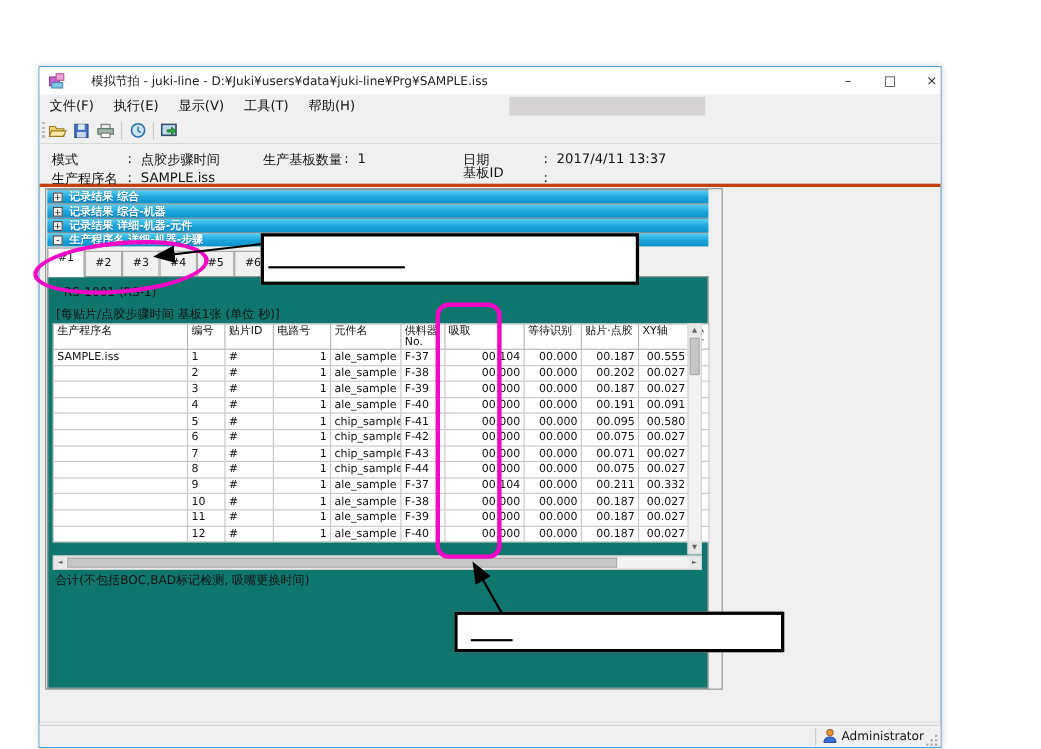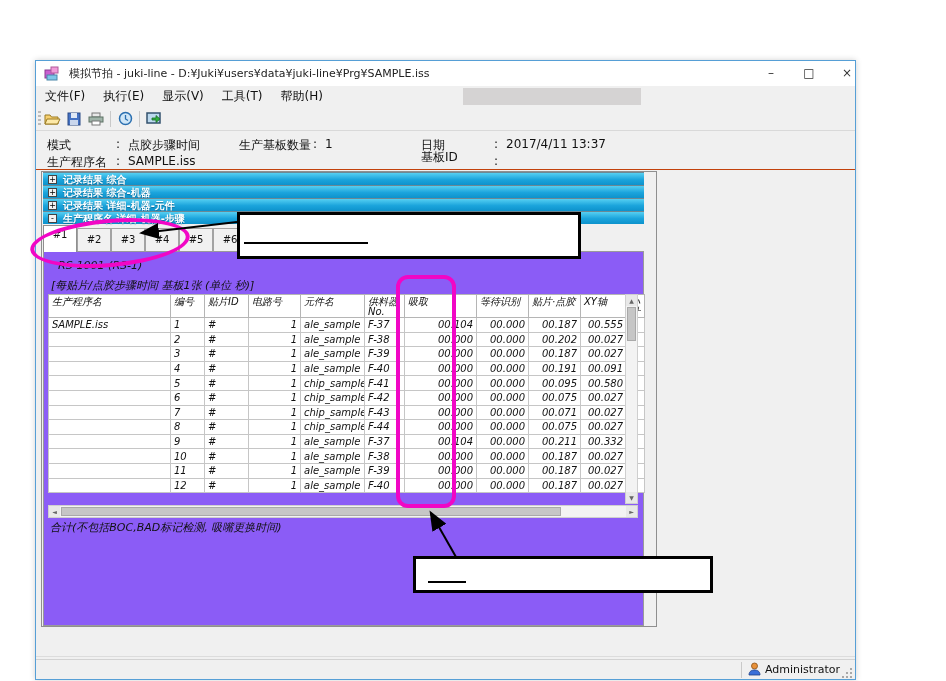--- a/index.html
+++ b/index.html
@@ -7,40 +7,40 @@
     font-family:"DejaVu Sans","Liberation Sans",sans-serif; }
   .page { position:relative; width:946px; height:681px; overflow:hidden; background:#fff; }
 
   
   .window { position:absolute; left:35px; top:60px; width:821px; height:620px;
     background:#f0f0f0; border:1px solid #569fd6; box-shadow:0 0 6px rgba(0,0,0,.18); }
 
   .titlebar { position:absolute; left:0; top:0; width:100%; height:25px; background:#ffffff;
     display:flex; align-items:center; }
   .app-icon { width:15px; height:15px; margin-left:8px; }
-  .title-text { margin-left:10px; font-size:11px; color:#222; white-space:nowrap; }
+  .title-text { margin-left:24px; font-size:11px; color:#222; white-space:nowrap; }
   .win-btn { position:absolute; top:0; width:34px; height:25px; text-align:center;
     line-height:25px; font-size:12px; color:#333; cursor:default; }
   .btn-min{ left:718px; } .btn-max{ left:756px; } .btn-close{ left:794px; }
 
   .menubar { position:absolute; left:0; top:25px; width:100%; height:21px; background:#f0f0f0;
     display:flex; align-items:center; font-size:12px; color:#111; }
   .menu-item { padding:0 9px; height:21px; line-height:21px; }
   .menu-redaction { position:absolute; left:427px; top:27px; width:178px; height:17px;
     background:#d5d3d3; }
 
   .toolbar { position:absolute; left:0; top:46px; width:100%; height:24px; background:#f0f0f0;
     border-bottom:1px solid #d9d9d9; display:flex; align-items:center; }
   .tb-grip { width:3px; height:16px; margin-left:2px;
     background:repeating-linear-gradient(#bbb 0 2px, transparent 2px 4px); }
   .tb-btn { width:22px; height:20px; display:flex; align-items:center; justify-content:center; }
   .tb-sep { width:1px; height:16px; background:#c9c9c9; margin:0 3px; }
 
   .infobar { position:absolute; left:0; top:70px; width:100%; height:39px; background:#f0f0f0;
-    border-bottom:1px solid #c2410c; font-size:12px; color:#111; }
+    border-bottom:3px solid #c2410c; font-size:12px; color:#111; }
   .inf { position:absolute; white-space:nowrap; }
 
   
   .outer-panel { position:absolute; left:5px; top:110px; width:616px; height:456px;
     border:1px solid #8f8f8f; background:#f0f0f0; }
 
   .acc-bar { position:absolute; left:1px; width:601px; height:13px;
     background:linear-gradient(180deg,#55cff2 0%,#1ba4dc 55%,#0d92cc 100%);
     border-top:1px solid #6c8894; }
   .acc-box { position:absolute; left:5px; top:2px; width:9px; height:9px; background:#f2f2f2;
@@ -48,22 +48,22 @@
   .acc-label { position:absolute; left:20px; top:0; font-size:10px; font-weight:bold;
     color:#fff; line-height:13px; text-shadow:0 1px 1px rgba(0,60,90,.5); white-space:nowrap; }
 
   .tabs { position:absolute; left:1px; top:53px; width:601px; height:26px; }
   .tab { position:absolute; top:3px; height:23px; width:34px; background:#f1f1f1;
     border:1px solid #a3a3a3; border-bottom:none; font-size:10px; text-align:center;
     line-height:22px; color:#111; }
   .tab.active { top:0; height:27px; background:#fff; z-index:3; line-height:18px;
     border-color:#8f8f8f; }
 
-  .content { position:absolute; left:1px; top:79px; width:601px; height:375px; background:#8b5cf6;
-    border:1px solid #9a9a9a; font-size:11px; color:#111;font-style:italic; }
+  .content { position:absolute; left:1px; top:79px; width:601px; height:375px; background:#0f766e;
+    border:1px solid #9a9a9a; font-size:11px; color:#111; }
   .machine-label { position:absolute; left:14px; top:7px; white-space:nowrap; }
   .section-caption { position:absolute; left:7px; top:26px; white-space:nowrap; }
 
   table.step { position:absolute; left:4px; top:42px; width:577px; table-layout:fixed;
     border-collapse:collapse; font-size:10px; background:#fff; }
   table.step th, table.step td { border:1px solid #c6c6c6; overflow:hidden;
     white-space:nowrap; font-weight:normal; padding:0 3px; }
   table.step th { height:21px; text-align:left; vertical-align:top; white-space:pre-line;
     line-height:10px; padding-top:2px; border-color:#b5b5b5; }
   table.step td { height:14.6px; }

